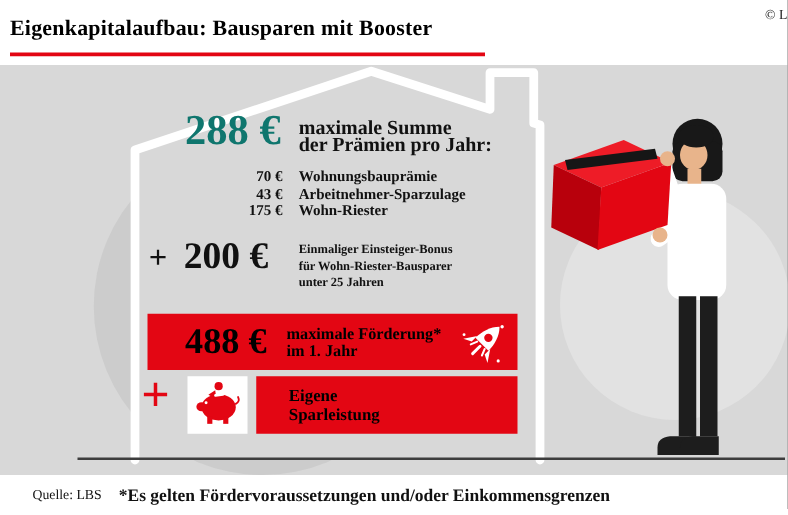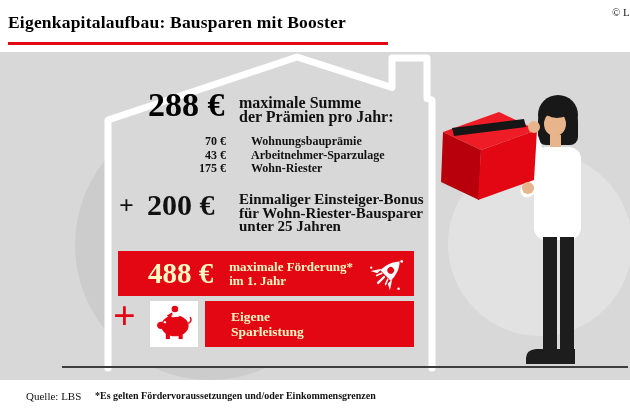--- a/index.html
+++ b/index.html
@@ -11,36 +11,36 @@
   }
   .abs{ position:absolute; }
   .preline{ white-space:pre-line; }
   
   .topbar{ top:0; left:0; width:630px; height:52px; background:#ffffff; }
   .bottombar{ left:0; bottom:0; width:630px; height:32px; background:#ffffff; }
   .title{ left:8px; top:12px; font-size:17.5px; font-weight:bold; letter-spacing:.2px; color:#000; }
   .title-underline{ left:8px; top:42px; width:380px; height:3px; background:#e30613; }
   .copyright{ left:612px; top:6px; font-size:11px; color:#222; }
   .source{ left:26px; top:10px; font-size:11px; color:#111; }
-  .note{ left:95px; top:10px; font-size:10px; font-weight:bold; color:#111; }
+  .note{ left:95px; top:10px; font-size:14px; font-weight:bold; color:#111; }
   
   .circle{ border-radius:50%; }
   .circle-dark{ left:75px; top:110px; width:270px; height:270px; background:#cccccc; }
   .circle-light{ left:448px; top:152px; width:184px; height:184px; background:#e2e2e2; }
   .floor-line{ left:62px; top:366px; width:566px; height:2px; background:#3d3d3d; }
   
-  .premium-amount{ left:148px; top:86px; font-size:34px; font-weight:bold; color:#000000; }
+  .premium-amount{ left:148px; top:86px; font-size:34px; font-weight:bold; color:#0f766e; }
   .premium-label{ left:239px; top:96px; font-size:16px; font-weight:bold; line-height:14px; }
   .breakdown{ left:148px; top:135px; }
   .breakdown .row{ display:flex; font-size:12px; font-weight:bold; line-height:13.5px; }
-  .breakdown .amt{ width:78px; text-align:right; margin-right:25px; }
+  .breakdown .amt{ width:78px; text-align:right; margin-right:13px; }
   .bonus-plus{ left:119px; top:191px; font-size:26px; font-weight:bold; }
   .bonus-amount{ left:147px; top:188px; font-size:30px; font-weight:bold;text-align:right; }
-  .bonus-label{ left:239px; top:193px; font-size:15px; font-weight:bold; line-height:13.5px; }
-  .banner{ background:#e30613; color:#fef9c3; display:flex; align-items:center; }
+  .bonus-label{ left:239px; top:193px; font-size:10px; font-weight:bold; line-height:13.5px; }
+  .banner{ background:#e30613; color:#000000; display:flex; align-items:center; }
   .banner-total{ left:118px; top:251px; width:296px; height:45px; }
   .total-amount{ margin-left:30px; font-size:29px; font-weight:bold; }
   .total-label{ margin-left:16px; font-size:13px; font-weight:bold; line-height:14px; }
   .rocket-wrap{ position:absolute; right:6px; top:2px; width:42px; height:42px; }
   .own-plus{ left:113px; top:296px; font-size:40px; font-weight:bold; color:#e30613; line-height:40px; }
   .piggy-box{ left:150px; top:301px; width:48px; height:46px; background:#fff; display:flex; align-items:center; justify-content:center; }
   .banner-own{ left:205px; top:301px; width:209px; height:46px; }
   .own-label{ margin-left:26px; font-size:13.5px; font-weight:bold; line-height:15px; }
 </style>
 </head>

